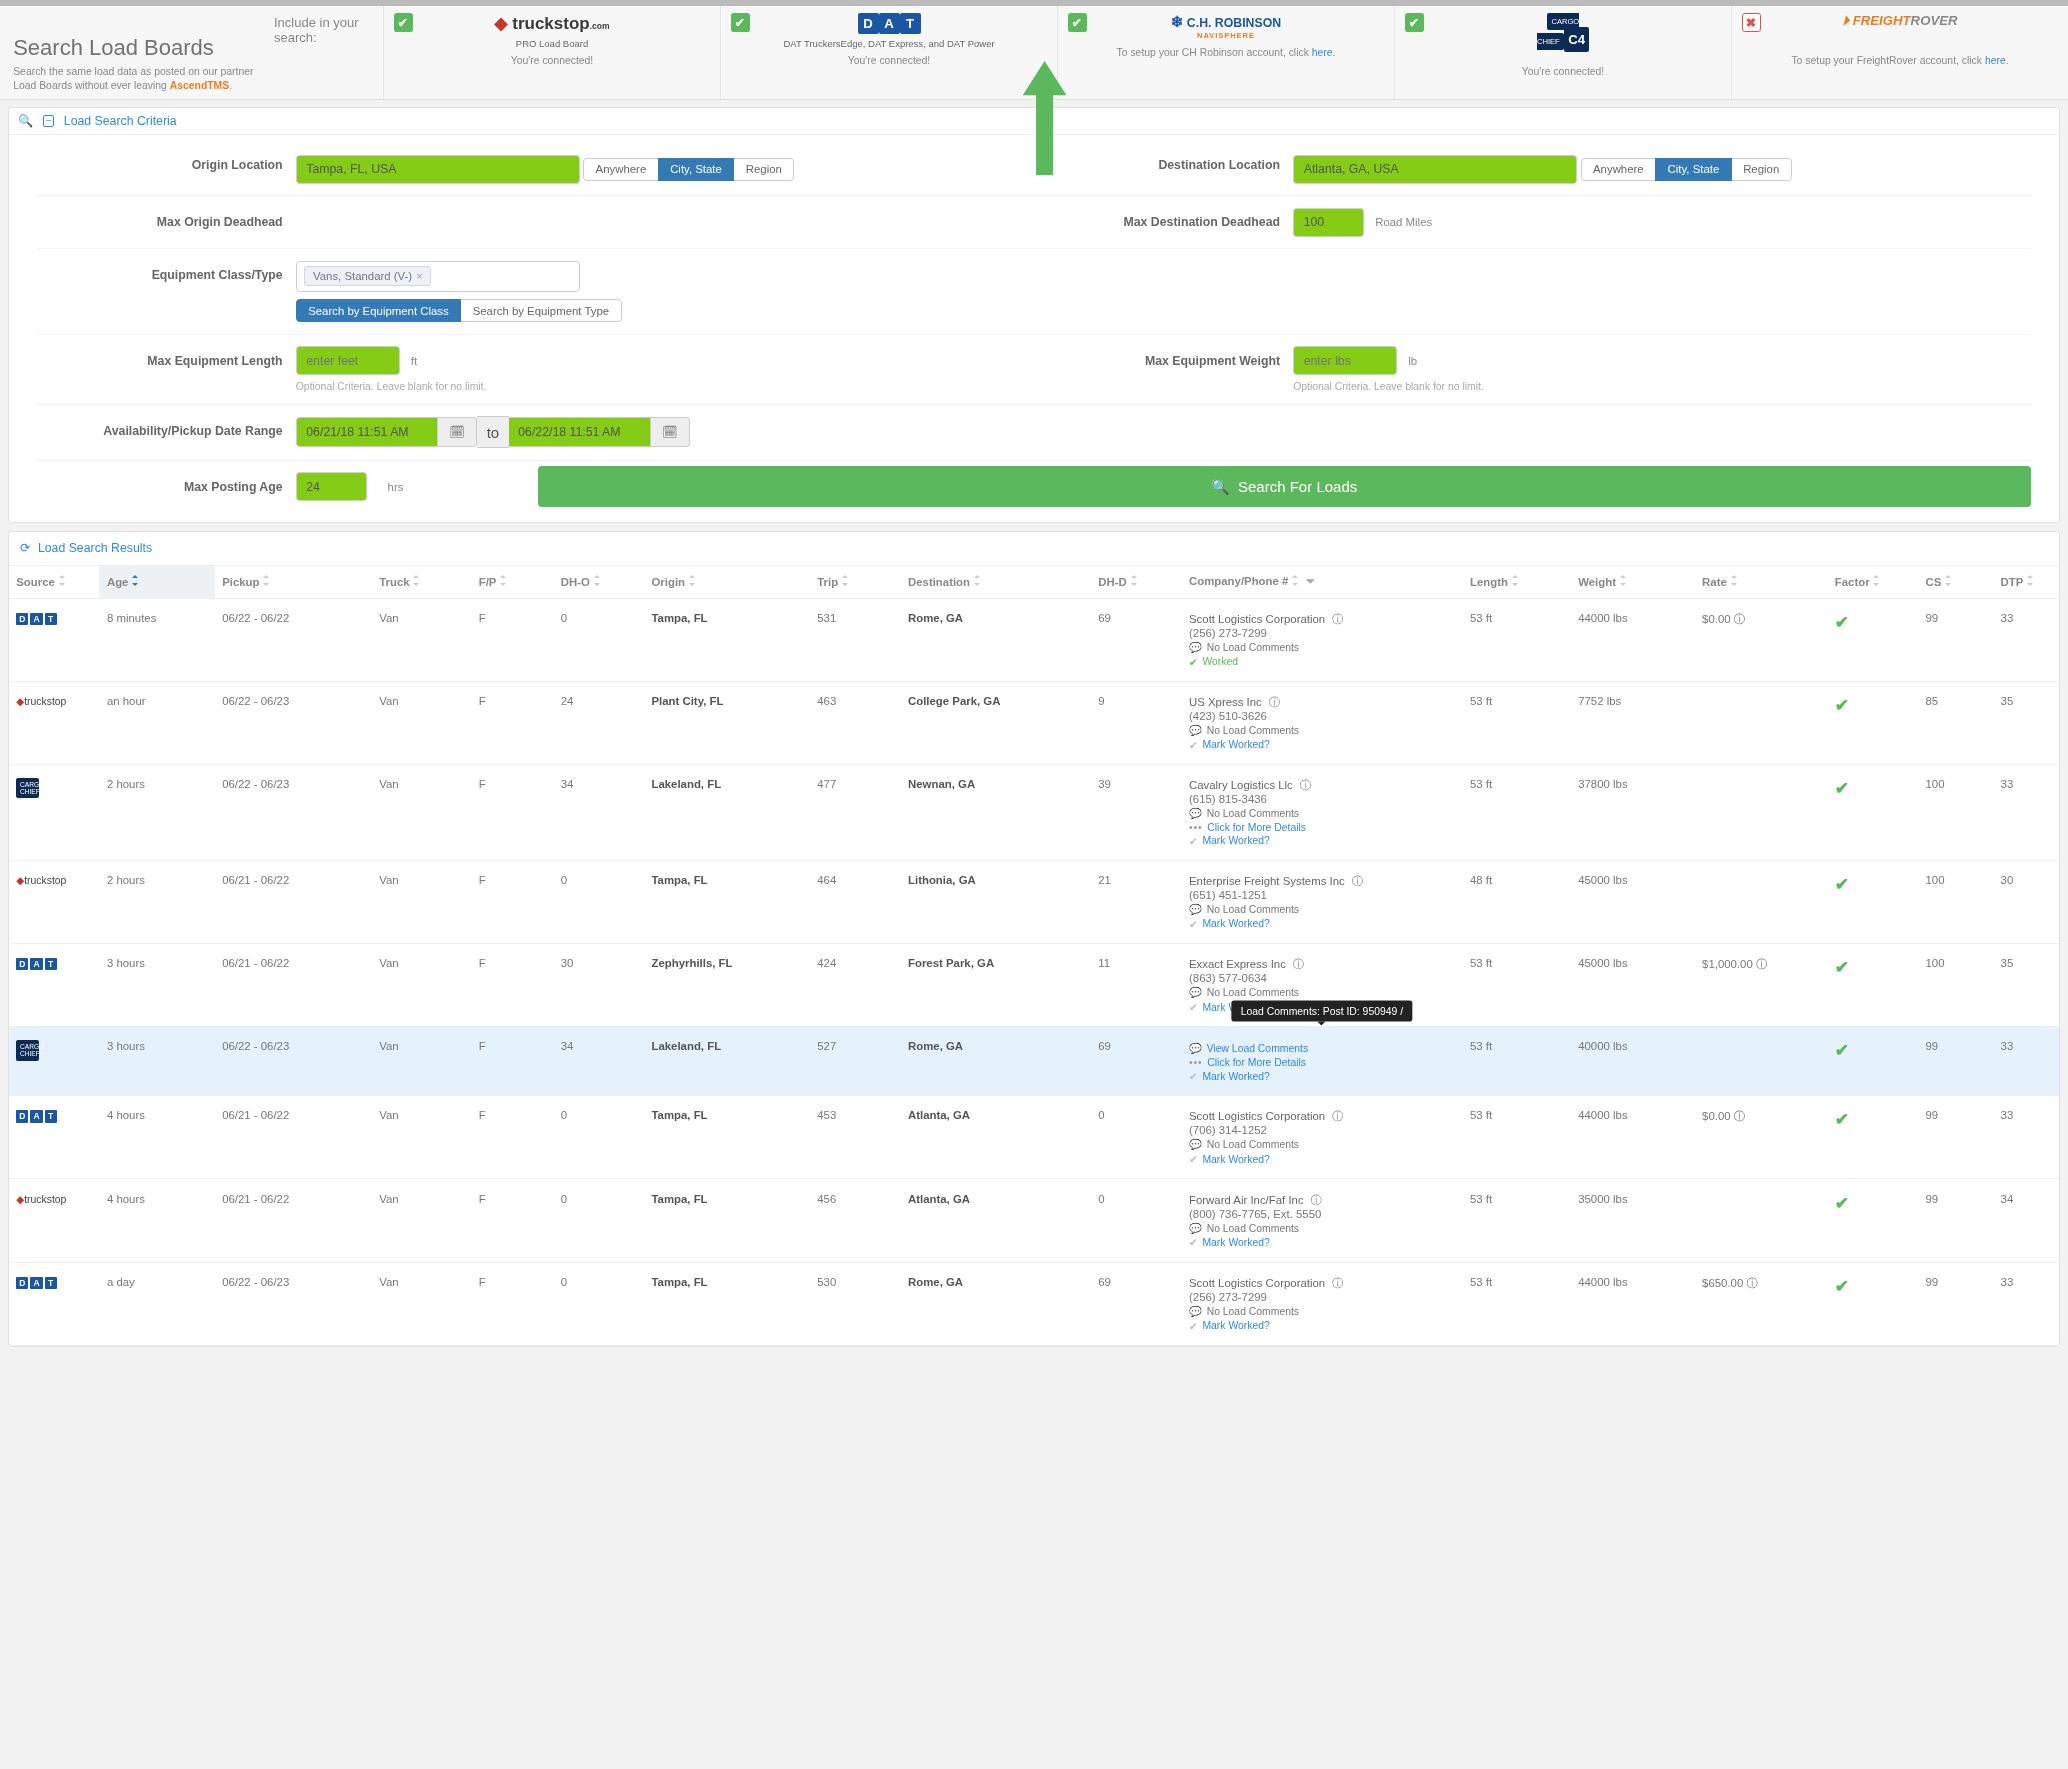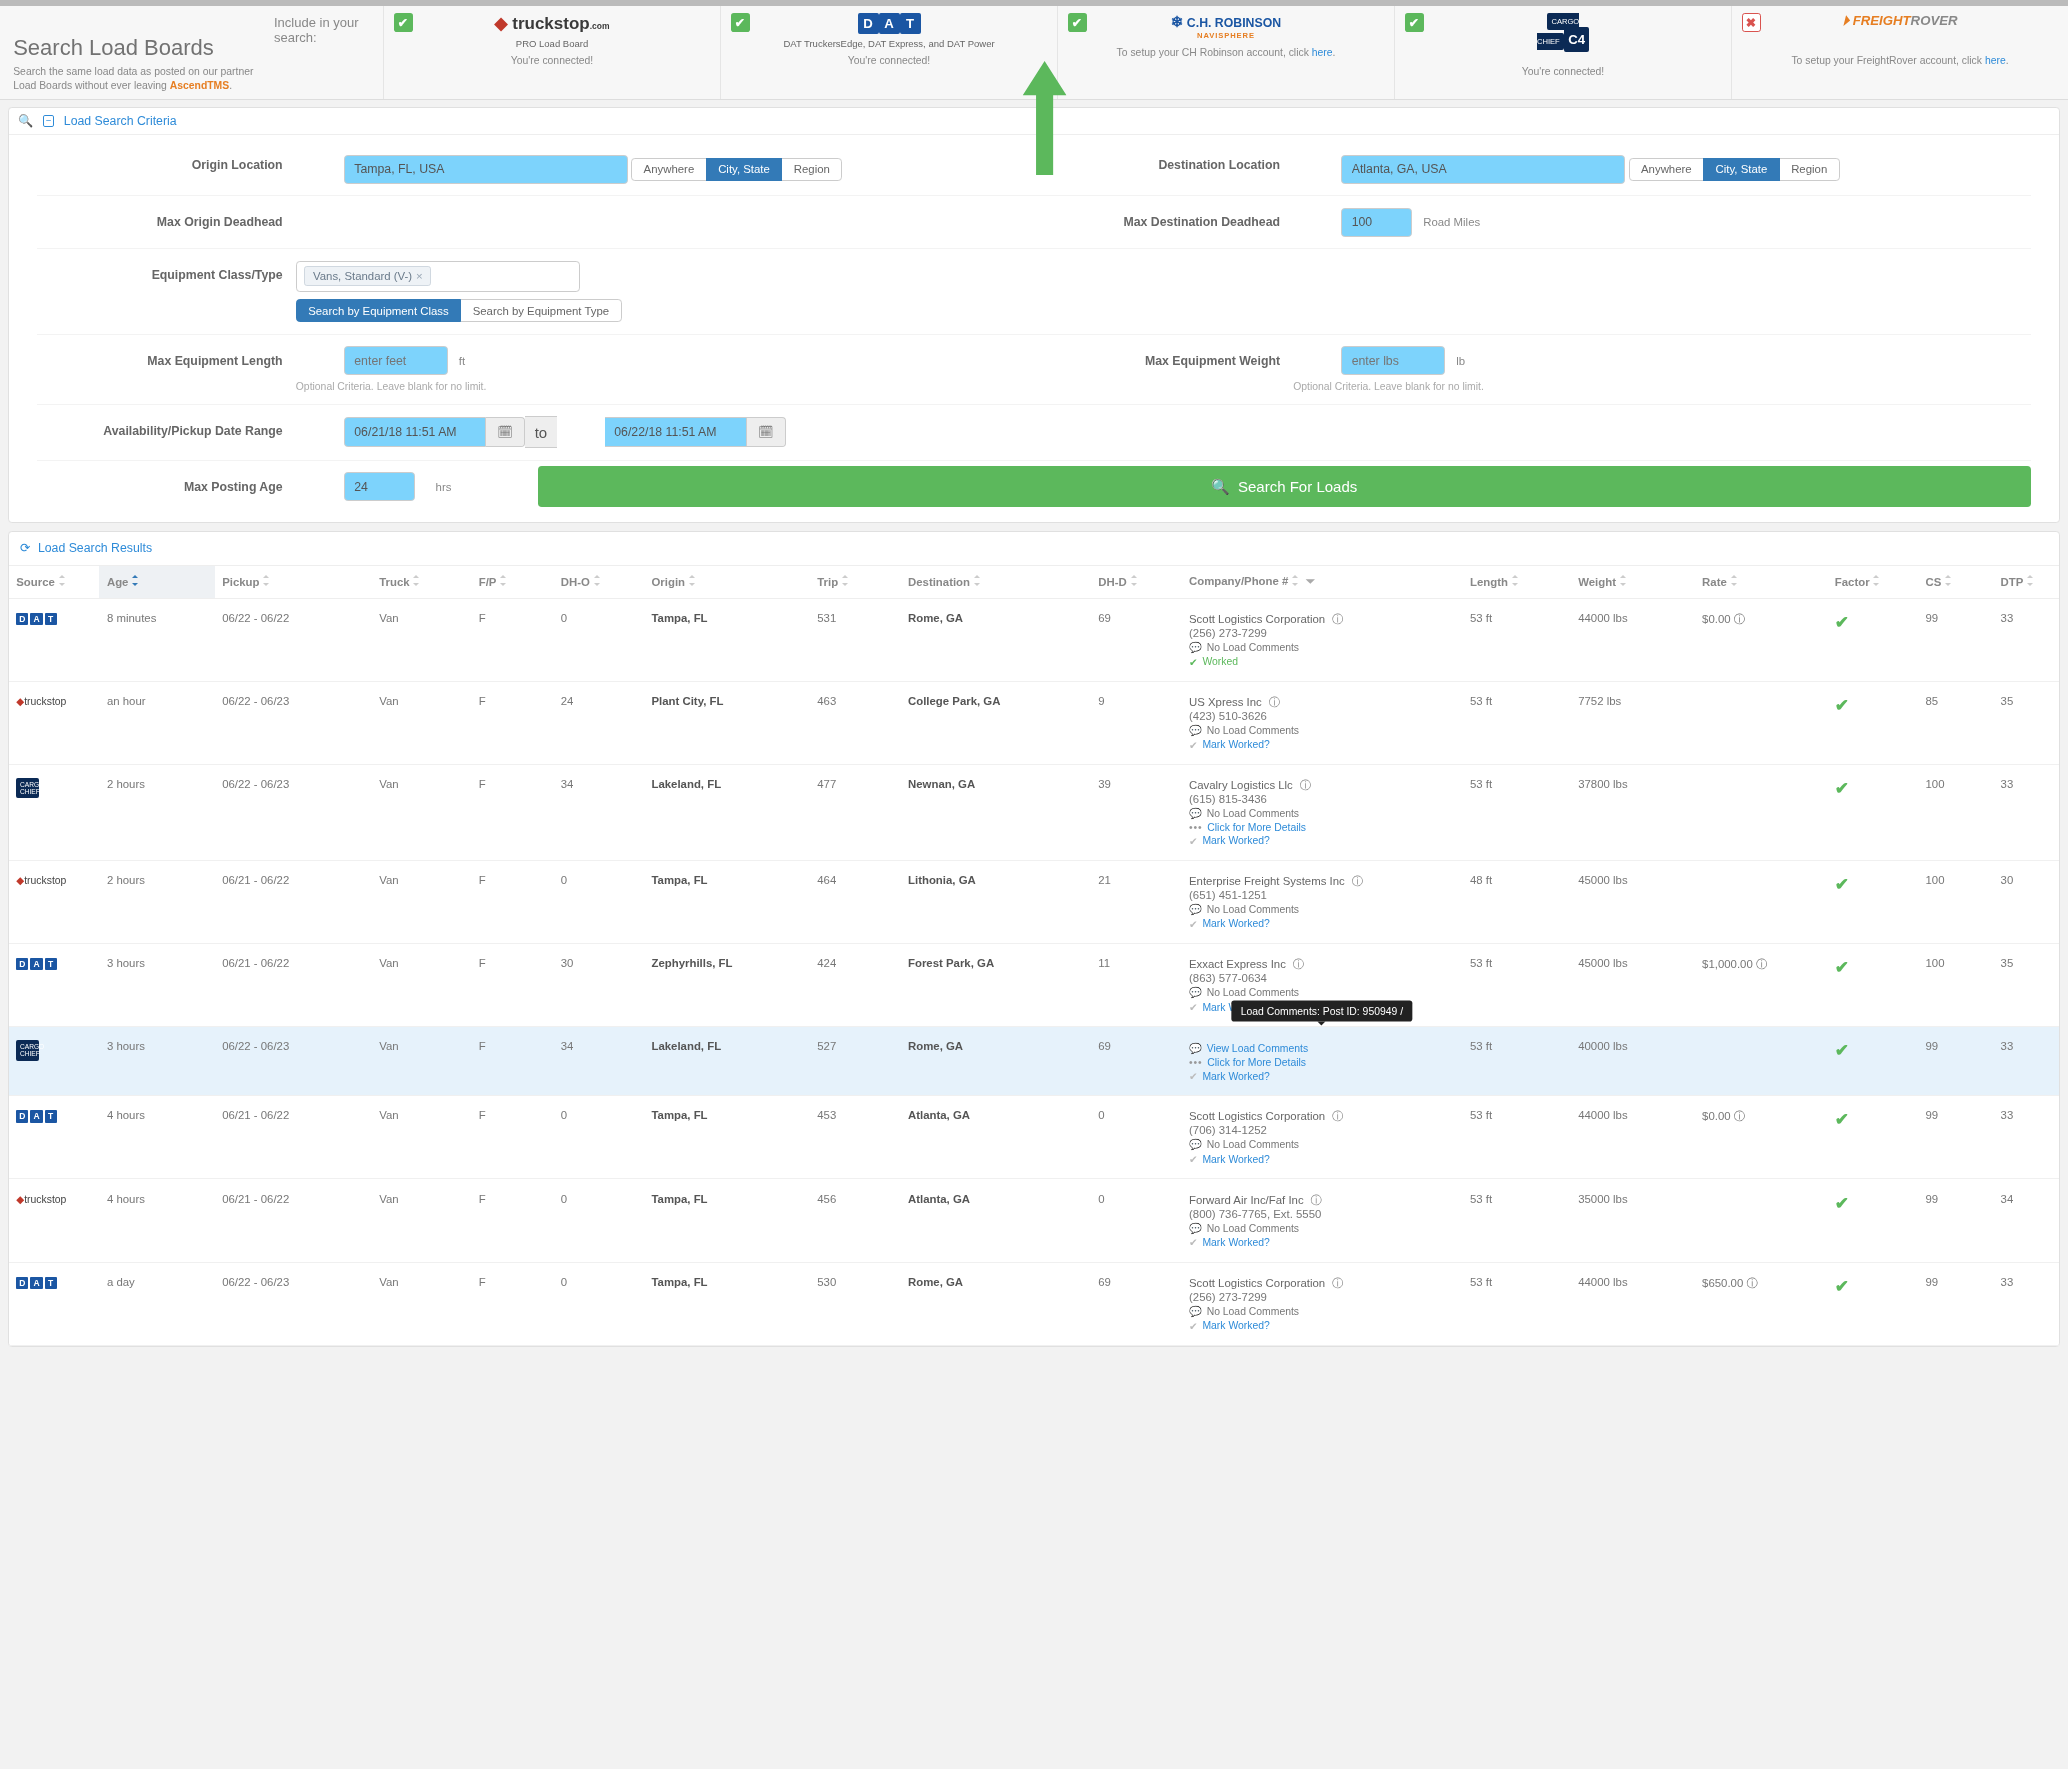--- a/index.html
+++ b/index.html
@@ -106,22 +106,21 @@
     padding-top: 7.6px;
     font-size: 12.3px;
   }
   .col .field { flex: 1; }
   input[type=text] {
     border: 0.9px solid #ccc;
     border-radius: 3.8px;
     padding: 6.6px 9.5px;
     font-size: 12.3px;
     color: #555;
-    background: #7dd3fc;
-    margin-left: 48px;
+    background: #84cc16;
   }
   .wide { width: 284px; }
   .short { width: 71px; }
   .med { width: 104px; }
   .hint { font-size: 10.4px; color: #aaa; margin-top: 5.7px; }
   .unit { font-size: 11.4px; color: #888; margin-left: 7.6px; }
 
   .btngroup { display: inline-flex; margin-top: 7.6px; }
   .btngroup button, .btngroup .opt {
     border: 0.9px solid #ccc;

